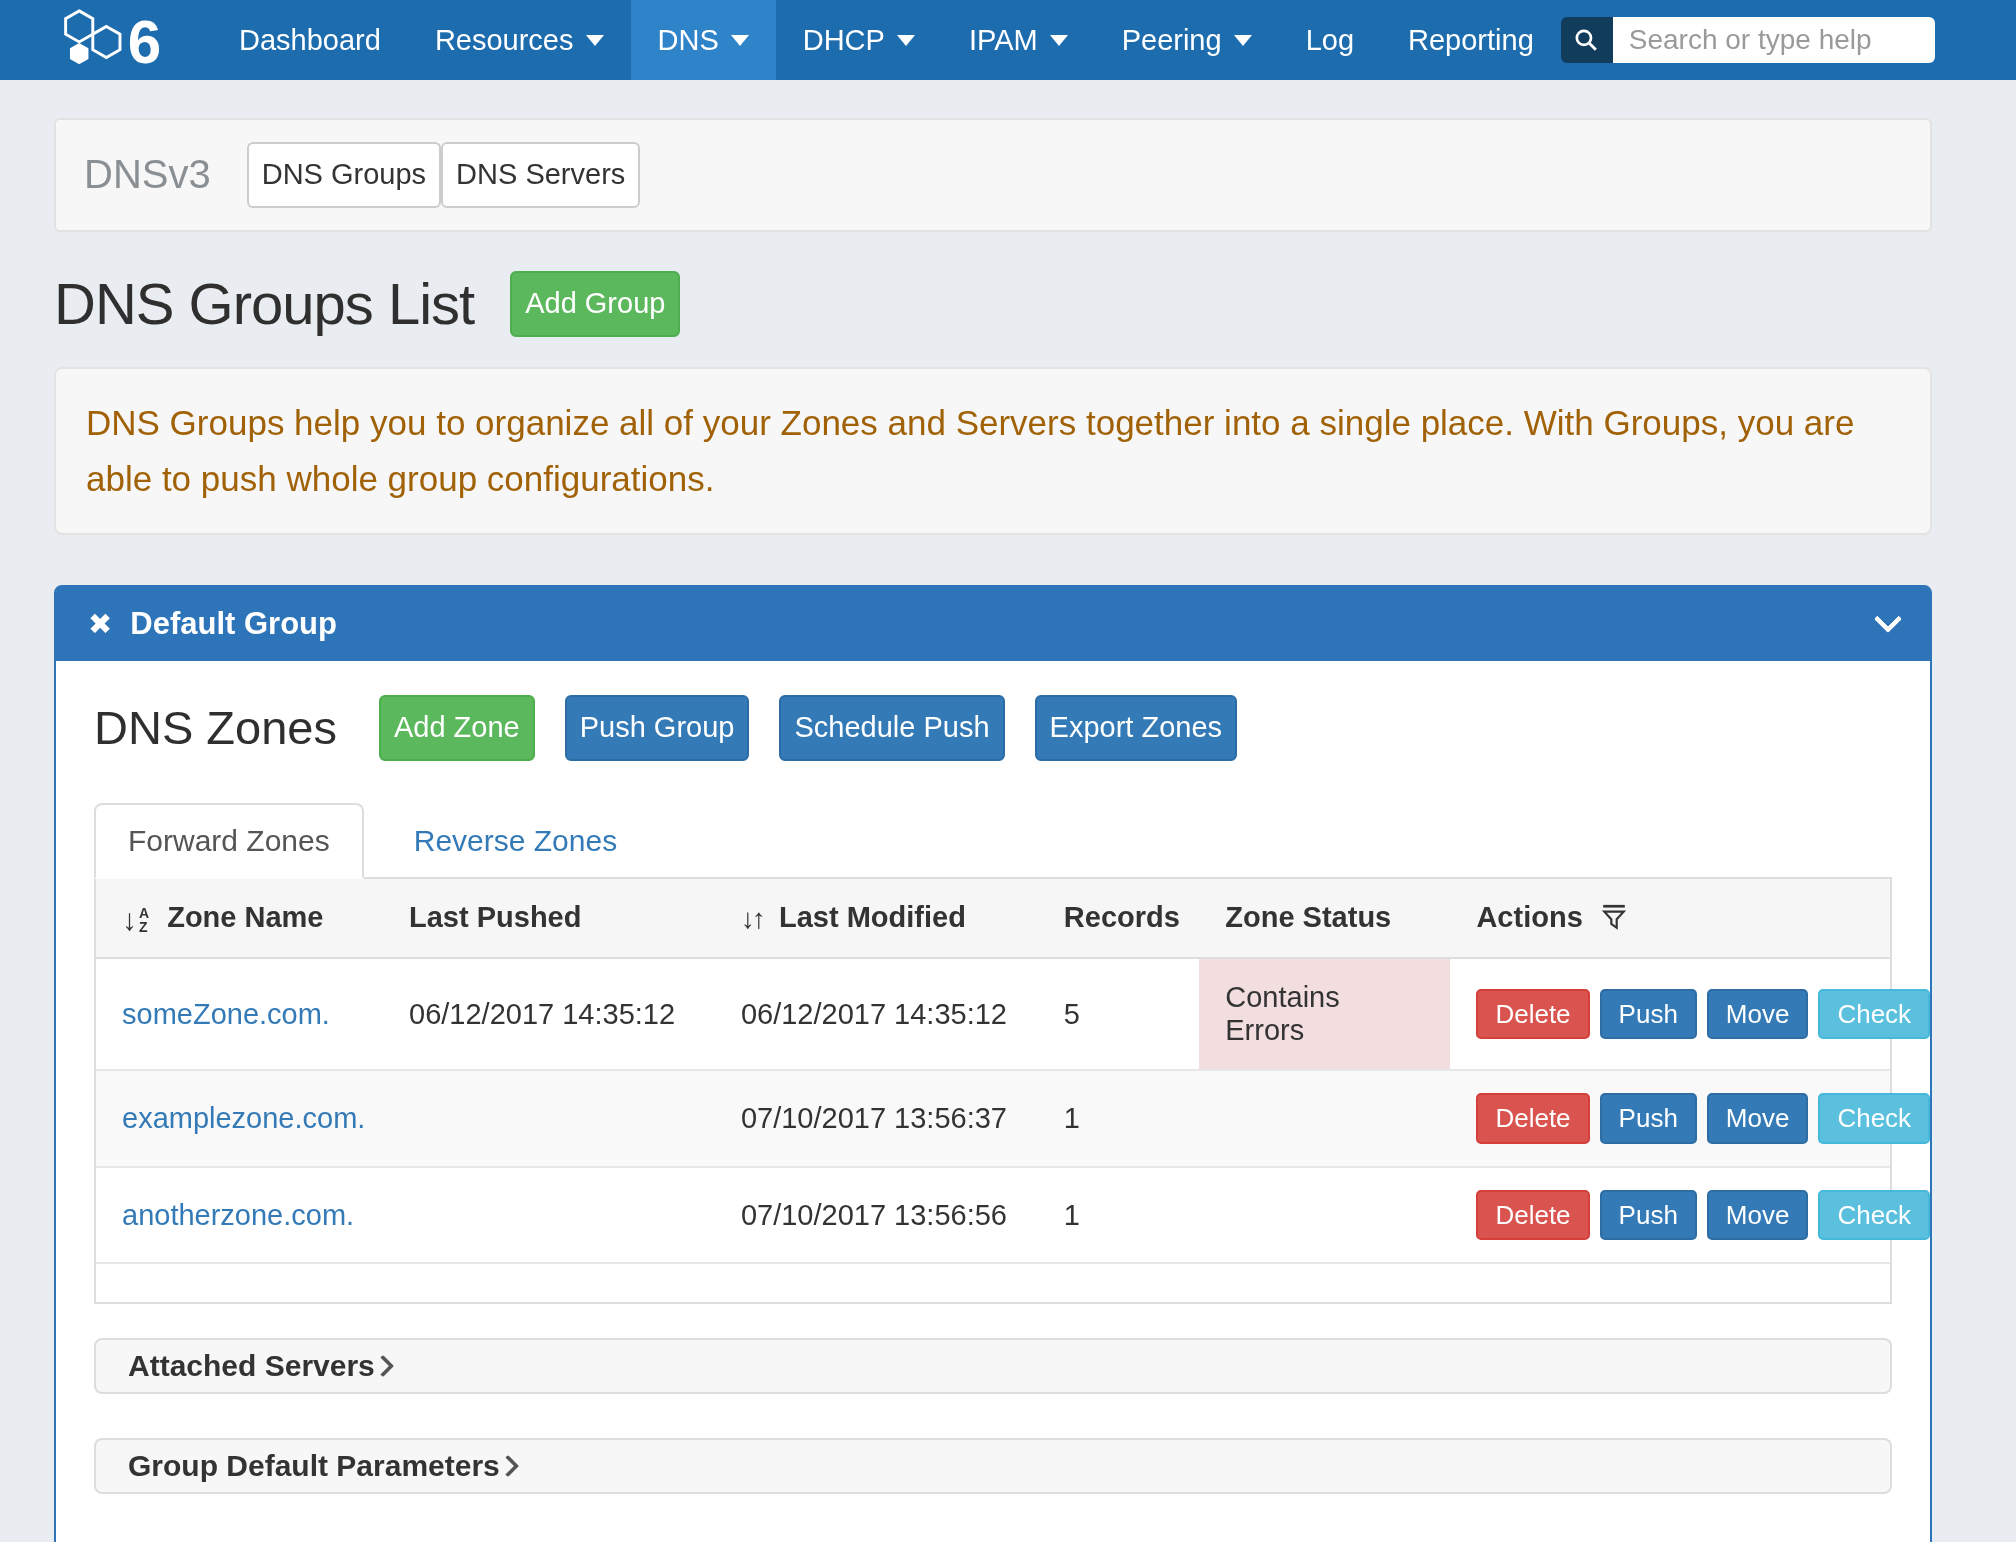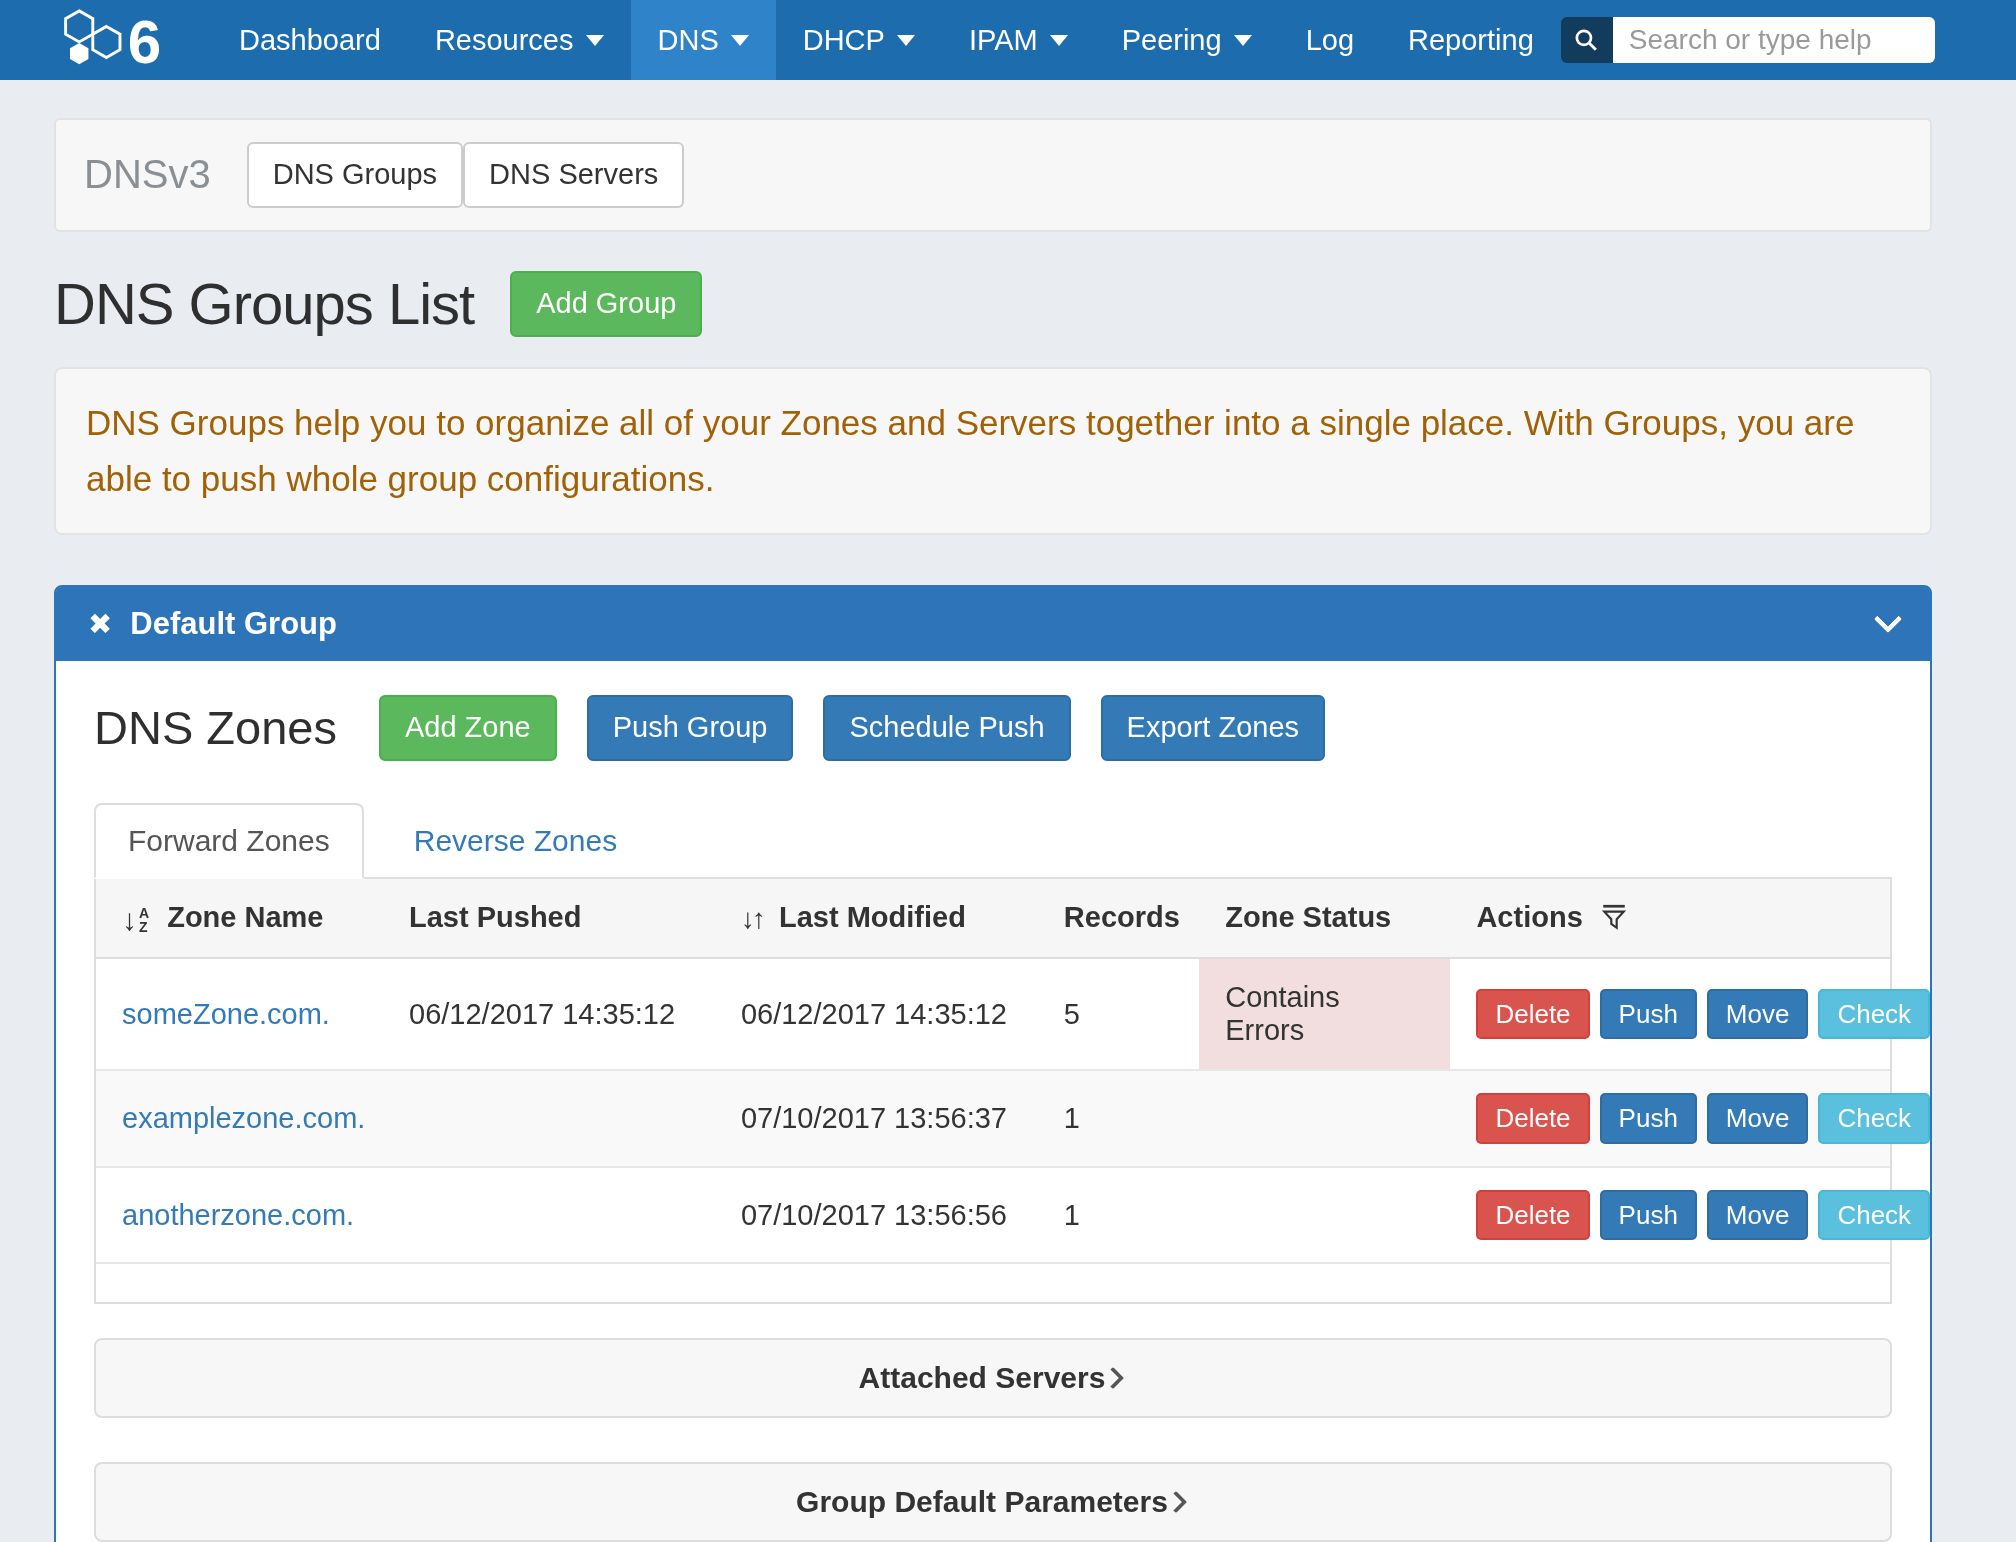--- a/index.html
+++ b/index.html
@@ -58,21 +58,21 @@
   .page{padding:38px 84px 0 54px;}
   
   .crumb-card{
     background:var(--well-bg,#f7f7f7);border:2px solid #e2e2e2;border-radius:6px;
     padding:22px 28px;display:flex;align-items:center;
   }
   .crumb-title{font-size:40px;color:#8a8f94;margin-right:36px;}
   
   .btn{
     display:inline-flex;align-items:center;justify-content:center;
-    border-radius:6px;font-size:29px;padding:15px 24px;cursor:pointer;
+    border-radius:6px;font-size:29px;padding:15px 13px;cursor:pointer;
     font-family:"Liberation Sans","DejaVu Sans",sans-serif;
     border:2px solid transparent;line-height:1.1;white-space:nowrap;
   }
   .btn-default{background:#fff;border-color:#ccc;color:#333;}
   .btn-success{background:var(--success-green,#5cb85c);border-color:#4cae4c;color:#fff;}
   .btn-primary{background:var(--primary-blue,#337ab7);border-color:#2e6da4;color:#fff;}
   .btn-info{background:var(--info-cyan,#5bc0de);border-color:#46b8da;color:#fff;}
   .btn-danger{background:var(--danger-red,#d9534f);border-color:#d43f3a;color:#fff;}
   .btn-sm{font-size:26px;padding:9px 17px;border-radius:5px;}
   
@@ -125,22 +125,22 @@
   .actions-cell .btn{margin-right:10px;}
   
   .sort-az{display:inline-flex;align-items:center;margin-right:10px;cursor:pointer;vertical-align:middle;}
   .sa-arrow{font-size:30px;line-height:1;}
   .sa-letters{display:inline-flex;flex-direction:column;margin-left:2px;}
   .sa-letters i{font-style:normal;font-size:14px;line-height:14px;font-weight:bold;}
   .sort-ud{display:inline-flex;margin-right:8px;cursor:pointer;vertical-align:middle;letter-spacing:-3px;font-size:28px;}
   .filter-icon{vertical-align:-4px;margin-left:10px;cursor:pointer;}
   
   .accordion-bar{
-    margin-top:44px;height:80px;background:#f7f7f7;border:2px solid #ddd;border-radius:8px;
-    display:flex;align-items:center;justify-content:center;padding:0 32px;
+    margin-top:44px;height:56px;background:#f7f7f7;border:2px solid #ddd;border-radius:8px;
+    display:flex;align-items:center;justify-content:flex-start;padding:0 32px;
     font-size:30px;font-weight:bold;color:#333;cursor:pointer;
   }
   .accordion-bar:first-child{margin-top:34px;}
   .chev-right{
     width:16px;height:16px;border-top:4px solid #555;border-right:4px solid #555;
     border-radius:2px;transform:rotate(45deg);margin-right:6px;
   }
 </style>
 </head>
 <body>

